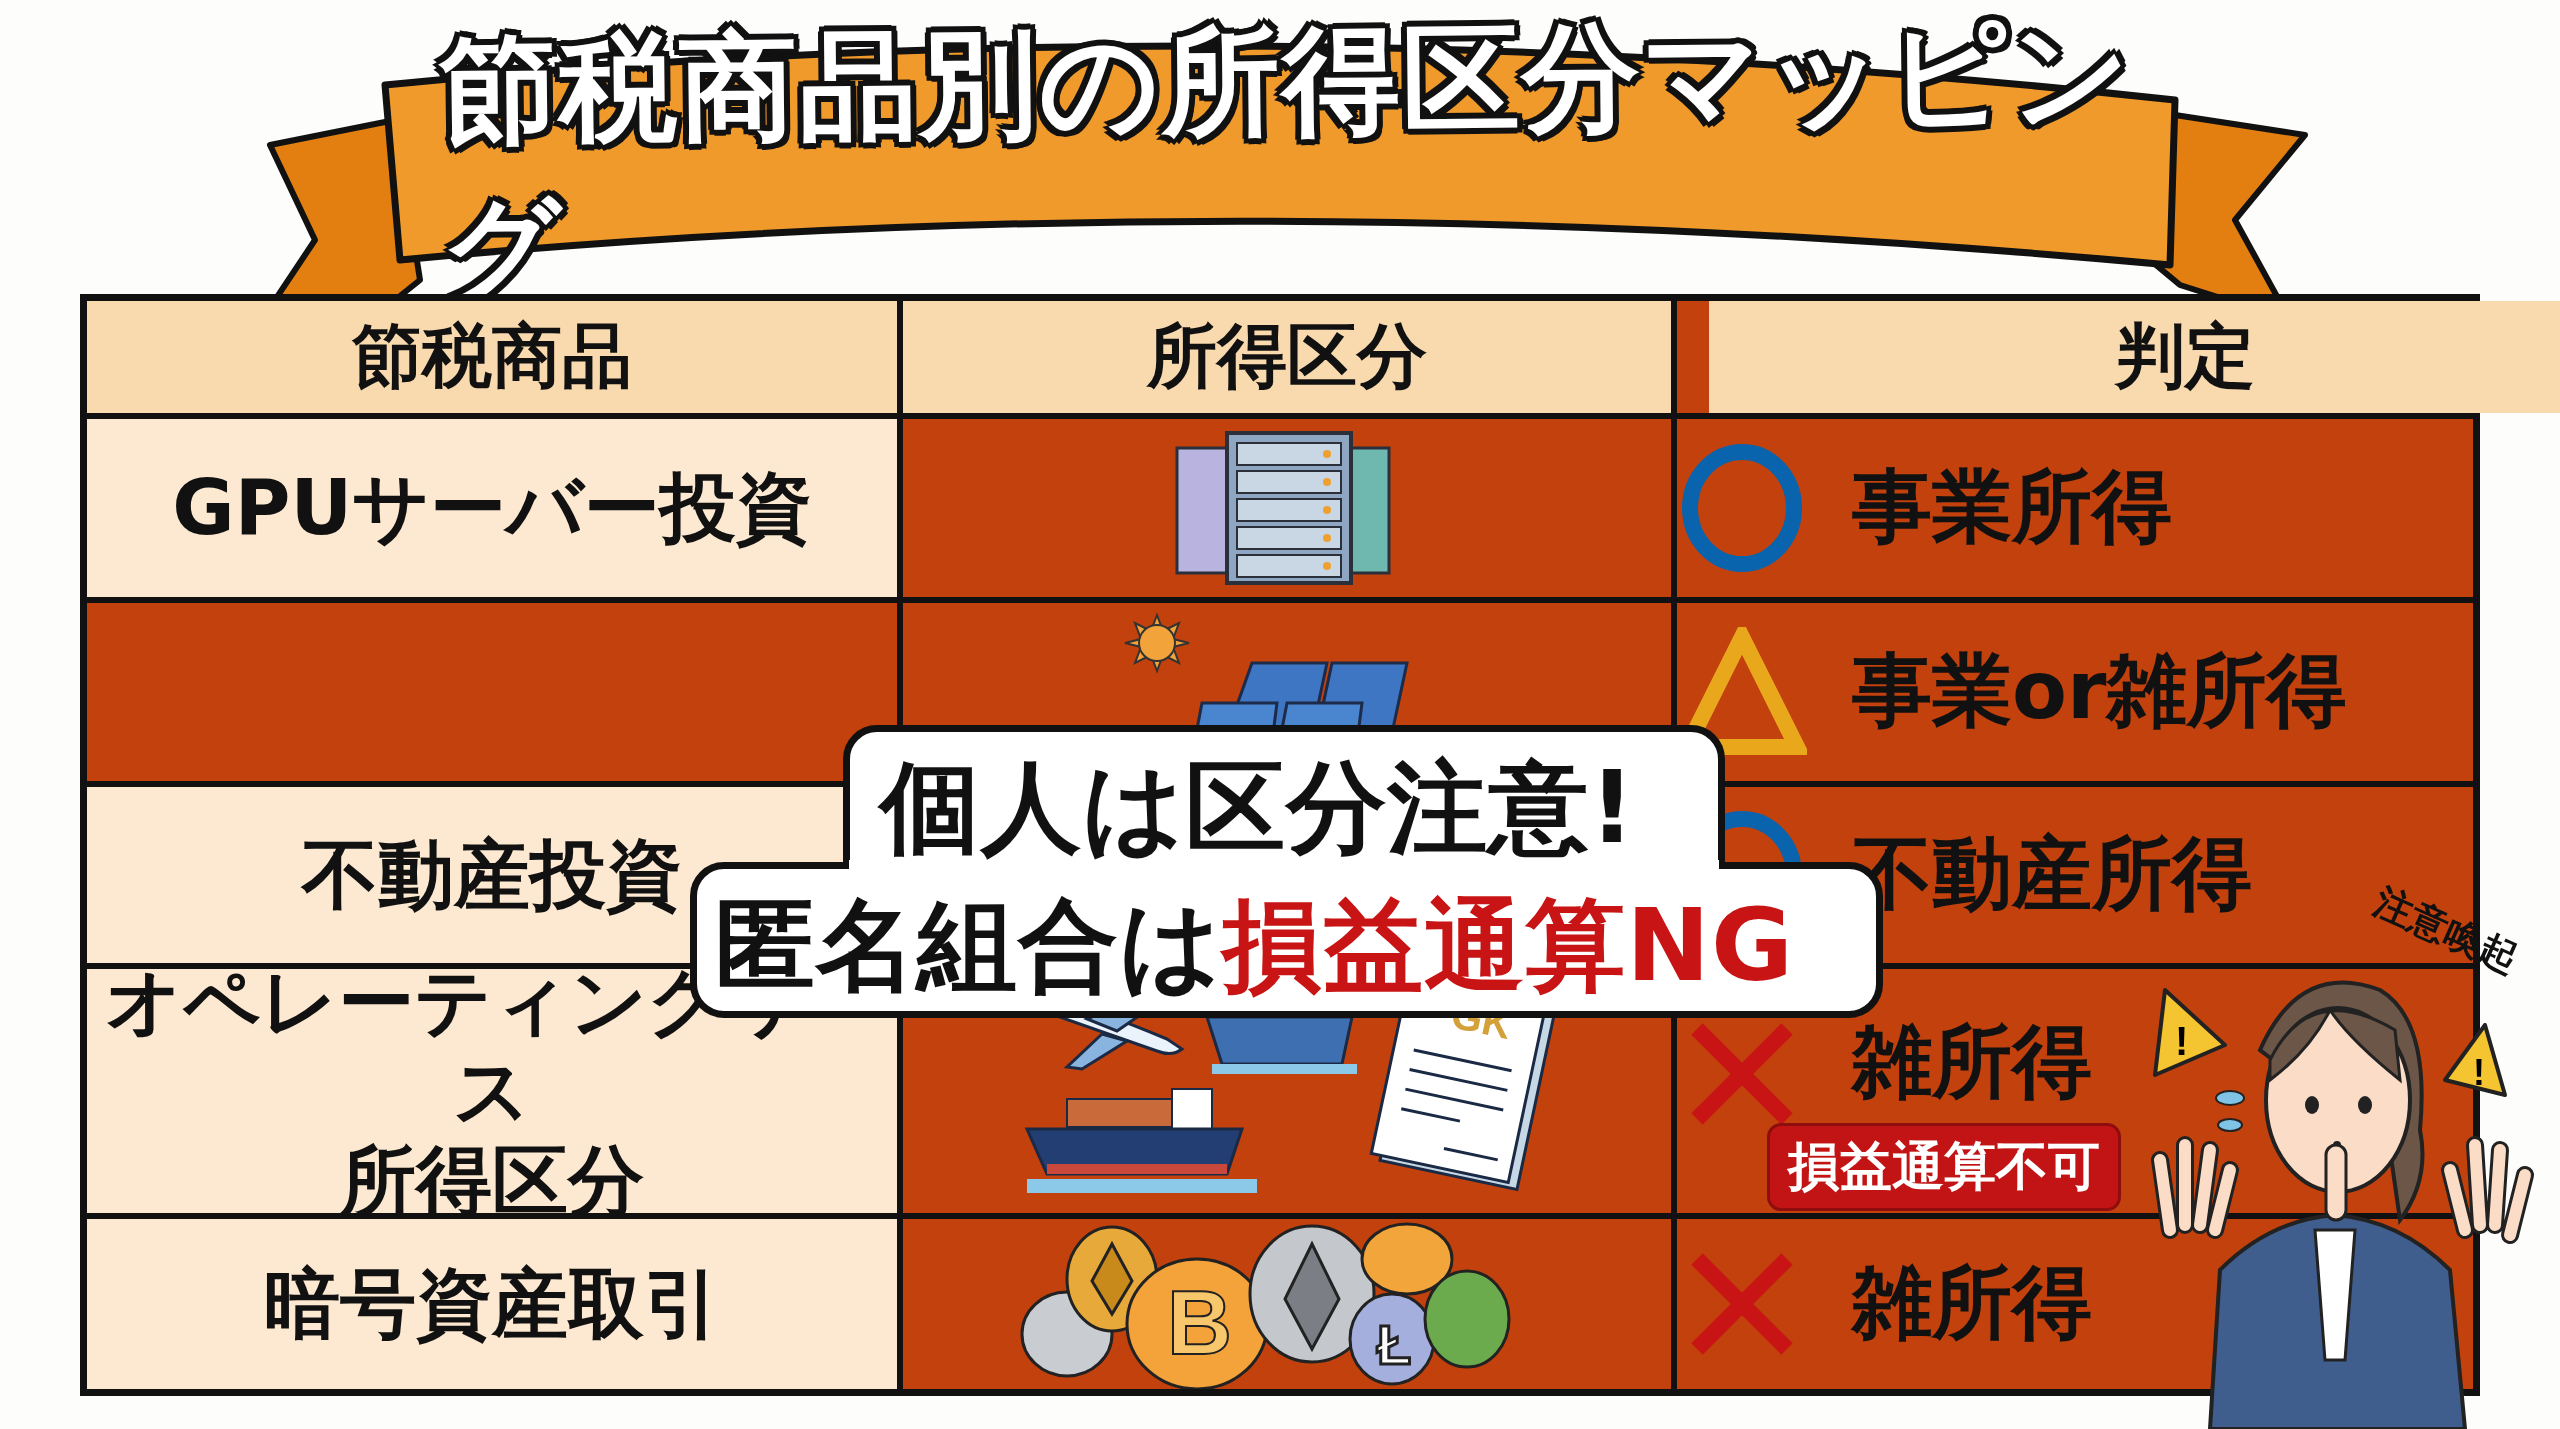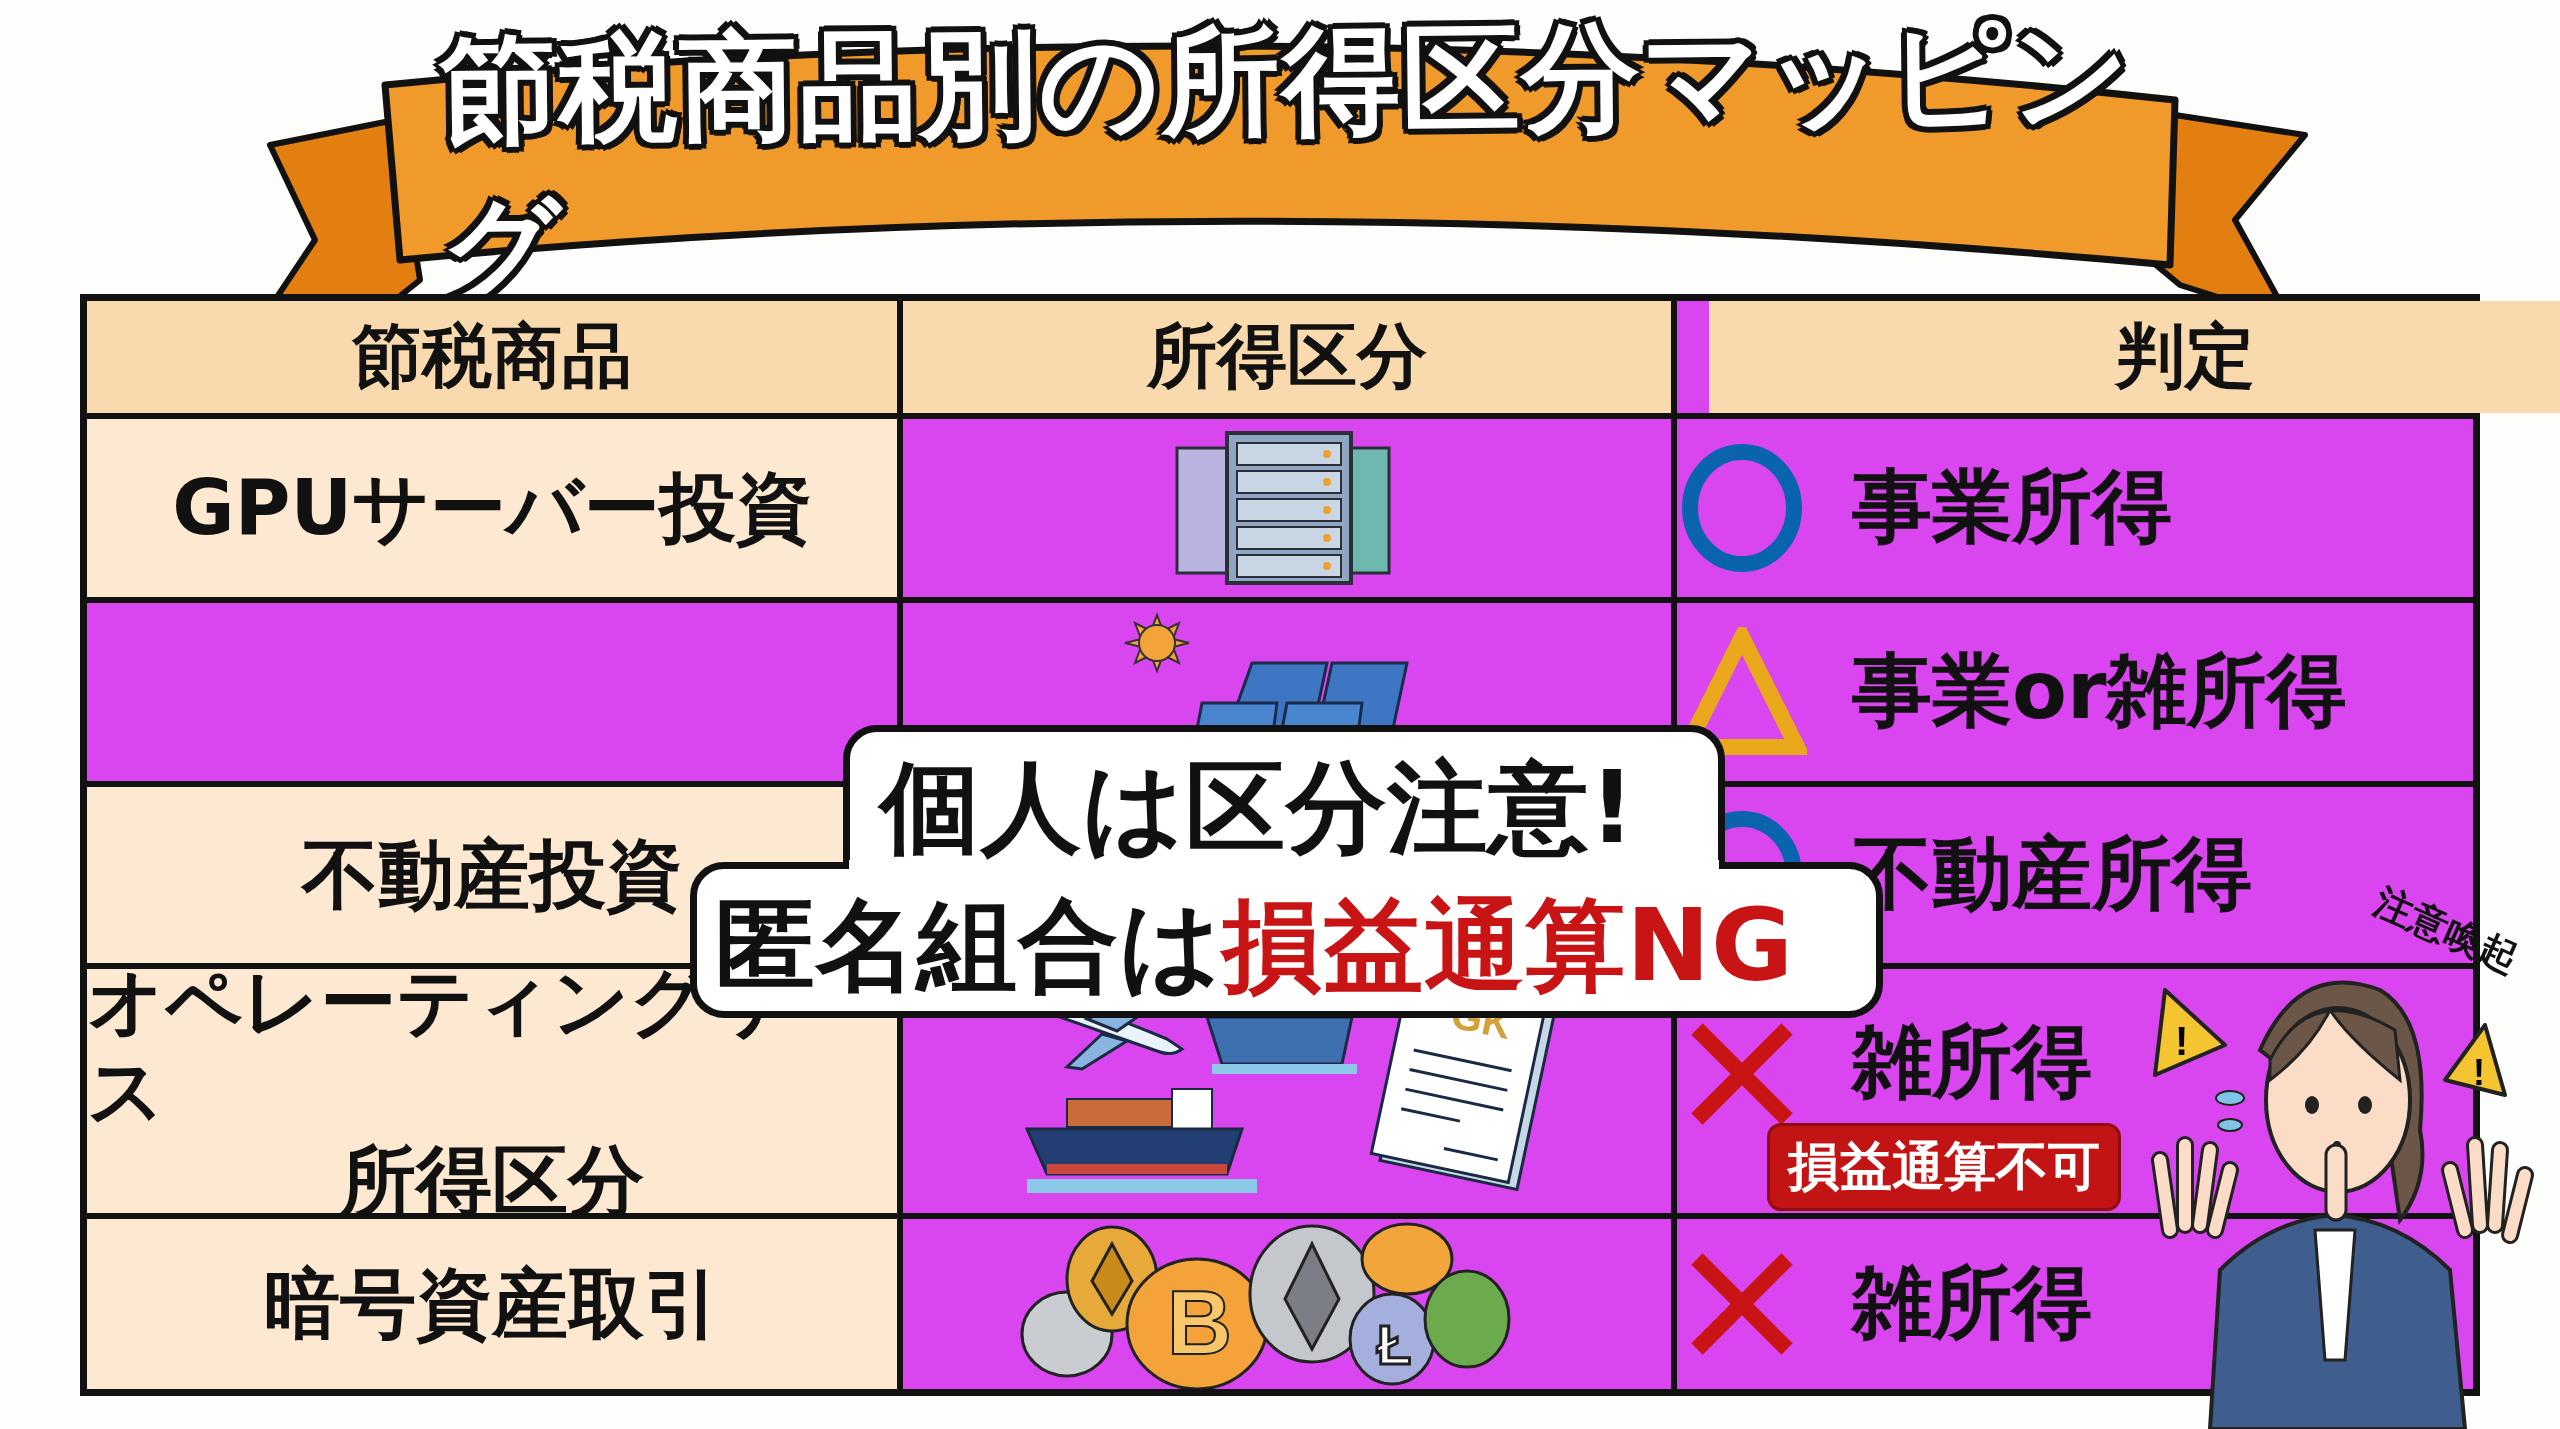--- a/index.html
+++ b/index.html
@@ -6,26 +6,26 @@
   body{width:2560px;height:1429px;background:#fdfdfc;position:relative;overflow:hidden;
        font-family:"DejaVu Sans","Liberation Sans",sans-serif;font-weight:bold;color:#111;}
   .abs{position:absolute;}
   
   #banner-svg{position:absolute;left:250px;top:20px;width:2080px;height:300px;}
   .banner-title{position:absolute;left:440px;top:78px;width:1700px;height:170px;
      display:flex;align-items:center;justify-content:center;font-size:118px;letter-spacing:2px;
      color:#fff;transform:rotate(-0.6deg);
      text-shadow:-5px -5px 0 #111,5px -5px 0 #111,-5px 5px 0 #111,5px 5px 0 #111,0 6px 0 #111,0 -6px 0 #111,6px 0 0 #111,-6px 0 0 #111;}
   
-  .table{position:absolute;left:80px;top:294px;width:2400px;height:1102px;border:7px solid #111;box-sizing:border-box;background:#d946ef;}
+  .table{position:absolute;left:80px;top:294px;width:2400px;height:1102px;border:7px solid #111;box-sizing:border-box;background:#c2410c;}
   .col-line{position:absolute;top:0;bottom:0;width:6px;background:#111;}
   .row-line{position:absolute;left:0;right:0;height:6px;background:#111;}
   .cell{position:absolute;display:flex;align-items:center;justify-content:center;box-sizing:border-box;}
   .head{background:#f9d9ae;font-size:70px;}
-  .c1{background:#fde9d1;font-size:76px;text-align:left;line-height:1.18;}
+  .c1{background:#fde9d1;font-size:76px;text-align:center;line-height:1.18;}
   .judge{justify-content:flex-start;font-size:80px;}
   .judge .sym{width:130px;height:130px;margin-right:45px;flex:none;}
   .badge{position:absolute;background:#c21414;color:#fff;font-size:52px;padding:6px 18px;border-radius:14px;border:3px solid #8e0d0d;}
   
   .callout{position:absolute;background:#fff;border:7px solid #111;border-radius:34px;box-sizing:border-box;}
   .callout-text{position:absolute;font-size:100px;white-space:nowrap;letter-spacing:1px;}
   .red{color:#c81414;}
   .note{position:absolute;font-size:38px;transform:rotate(24deg);}
 </style>
 </head>

